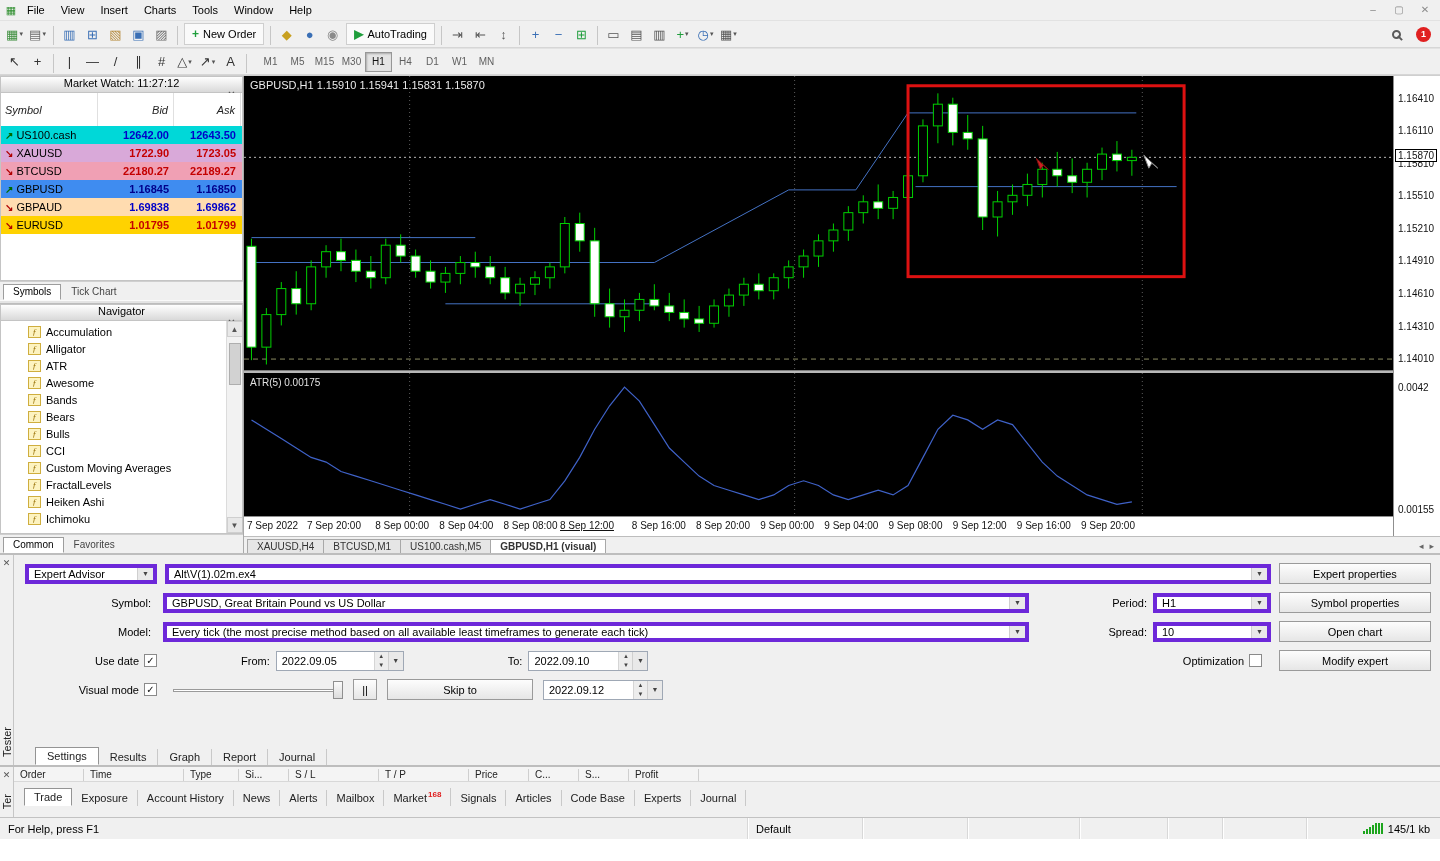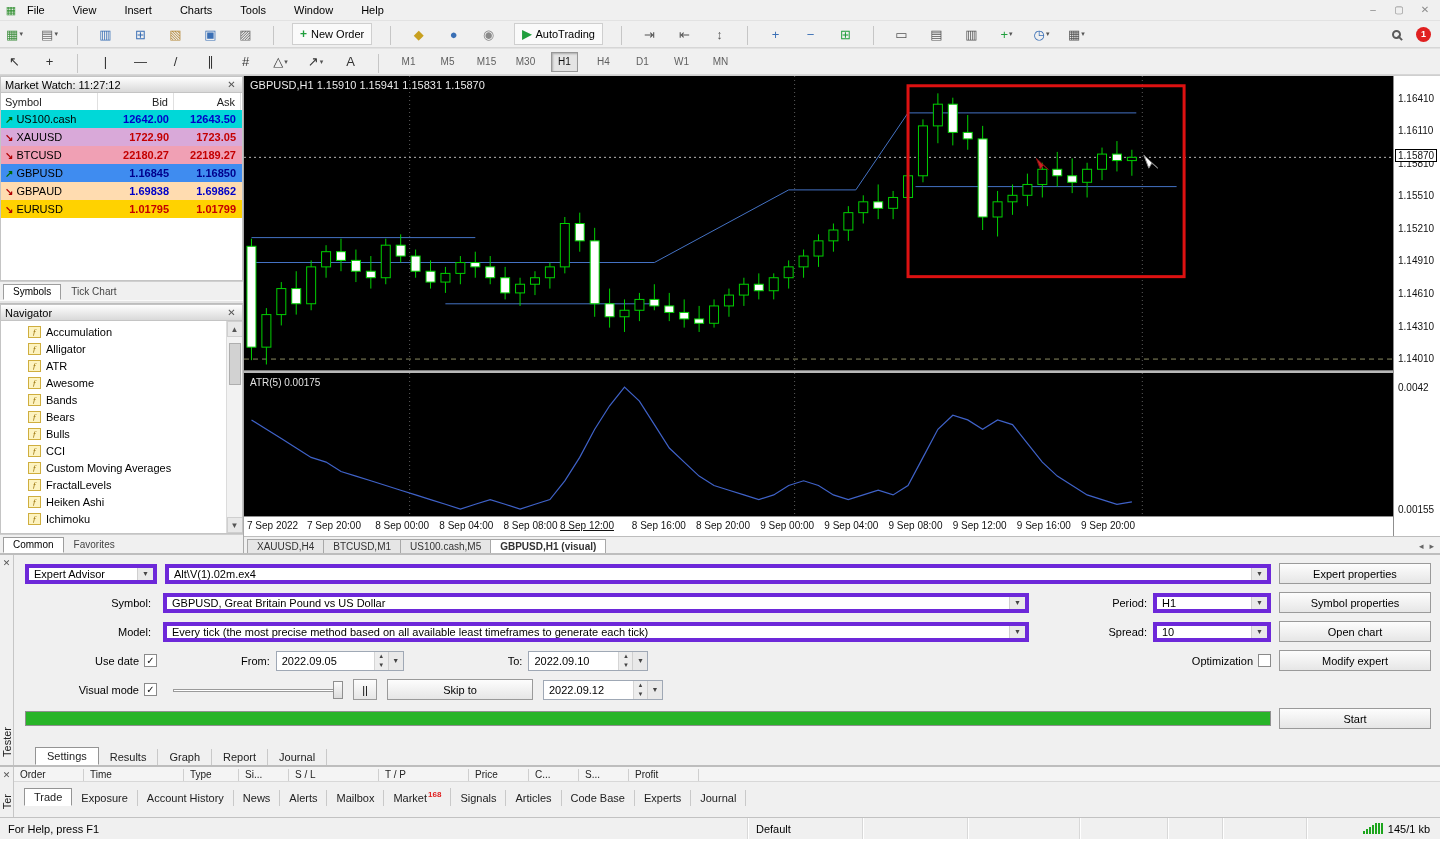--- a/index.html
+++ b/index.html
@@ -11,42 +11,42 @@
   .menubar{height:20px;display:flex;align-items:center;padding-left:3px;background:#f0f0f0;}
   .appicon{width:16px;height:14px;display:flex;align-items:center;justify-content:center;font-size:11px;color:#2f8f2f;}
   .menu-item{padding:2px 8px;font-size:11px;}
   .winbtns{margin-left:auto;display:flex;margin-right:2px;}
   .winbtn{width:26px;height:16px;text-align:center;line-height:15px;color:#8a8a8a;font-size:10px;}
 
   
   .toolbar{display:flex;align-items:center;background:#f0f0f0;border-top:1px solid #e2e2e2;border-bottom:1px solid #d6d6d6;padding:0 3px;}
   #toolbar1{height:28px;}
   #toolbar2{height:27px;}
-  .tb-items{display:flex;align-items:flex-end;gap:12px;}
+  .tb-items{display:flex;align-items:flex-end;}
   .ibtn{min-width:23px;height:22px;display:flex;align-items:center;justify-content:center;font-size:13px;border:1px solid transparent;padding:0 1px;}
   .ibtn .glyph{line-height:1;}
   .dd{font-size:7px;color:#555;margin-left:1px;}
   .tsep{width:1px;height:19px;background:#c6c6c6;margin:0 4px;}
   .tool-label-btn{display:flex;align-items:center;gap:4px;height:22px;padding:0 7px;border:1px solid #cfcfcf;background:#fafafa;margin:0 2px;}
   .tool-label-btn .glyph{font-size:12px;font-weight:bold;}
   .tb-right{margin-left:auto;display:flex;align-items:center;gap:8px;margin-right:6px;}
   .mag{width:9px;height:9px;border:2px solid #5a5a5a;border-radius:50%;position:relative;display:inline-block;}
   .mag::after{content:'';position:absolute;width:6px;height:2px;background:#5a5a5a;transform:rotate(45deg);right:-4px;bottom:-2px;}
   .badge{display:inline-block;min-width:15px;height:15px;border-radius:8px;background:#e02020;color:#fff;font-size:9px;line-height:15px;text-align:center;font-weight:bold;padding:0 2px;}
   .tf-bar{display:flex;align-items:center;margin-left:6px;}
-  .tf-btn{min-width:27px;height:20px;display:flex;align-items:center;justify-content:center;color:#5f5f5f;font-size:10px;border:1px solid transparent;margin:0 6px;}
+  .tf-btn{min-width:27px;height:20px;display:flex;align-items:center;justify-content:center;color:#5f5f5f;font-size:10px;border:1px solid transparent;margin:0 0;}
   .tf-btn.active{background:#e4e4e4;border:1px solid #979797;color:#111;box-shadow:inset 1px 1px 2px rgba(0,0,0,.25);}
 
   
   .workspace{display:flex;height:478px;border-top:1px solid #cfcfcf;}
   .left-col{width:244px;display:flex;flex-direction:column;background:#f0f0f0;border-right:1px solid #aaa;}
-  .panel-title{height:17px;background:linear-gradient(#fefefe,#d9d9d9);border:1px solid #c4c4c4;display:flex;align-items:center;padding:0 4px;}
+  .panel-title{height:17px;background:linear-gradient(#fefefe,#d9d9d9);border:1px solid #c4c4c4;display:flex;align-items:center;padding:0 4px;flex-direction:column;}
   .panel-title .x{margin-left:auto;color:#555;font-size:10px;width:13px;text-align:center;}
   .market-watch{height:224px;display:flex;flex-direction:column;}
-  .mw-header{height:17px;display:flex;background:#fff;border-left:1px solid #c4c4c4;border-right:1px solid #c4c4c4;color:#222;}
+  .mw-header{height:33px;display:flex;background:#fff;border-left:1px solid #c4c4c4;border-right:1px solid #c4c4c4;color:#222;font-style:italic;}
   .mw-header>div{border-right:1px solid #e0e0e0;display:flex;align-items:center;}
   .mw-col-sym{width:97px;padding-left:4px;display:flex;align-items:center;gap:3px;}
   .mw-col-bid{width:76px;justify-content:flex-end;text-align:right;padding-right:5px;display:flex;align-items:center;}
   .mw-col-ask{width:67px;justify-content:flex-end;text-align:right;padding-right:5px;display:flex;align-items:center;}
   .mw-body{flex:1;background:#fff;border:1px solid #c4c4c4;border-top:none;overflow:hidden;}
   .mw-row{display:flex;height:18px;align-items:center;}
   .mw-row .mw-col-bid,.mw-row .mw-col-ask{font-weight:bold;}
   .mw-ic{font-size:10px;font-weight:bold;}
   .mw-tabs,.nav-tabs{height:19px;display:flex;align-items:flex-end;background:#f0f0f0;padding-left:3px;border-top:1px solid #cfcfcf;}
   .ltab{padding:1px 9px 2px;font-size:10px;color:#444;border:1px solid transparent;}
@@ -705,21 +705,21 @@
               <i>▲</i>
               <i>▼</i>
             </span>
           <span class="arrow">▼</span>
         </div>
         <div style="flex:1"></div>
         <div class="cbgroup">
           <span>Optimization</span>
           <span class="cb"></span>
         </div>
-        <button class="btn w152" style="margin-left:8px;">Modify expert</button>
+        <button class="btn w152" style="margin-left:17px;">Modify expert</button>
       </div>
 
       <div class="trow">
         <div class="cbgroup w132">
           <span>Visual mode</span>
           <span class="cb">✓</span>
         </div>
         <div class="spacer16"></div>
         <div class="slider">
           <div class="track"></div>
@@ -733,24 +733,20 @@
         <div class="datefield w120">
           <span>2022.09.12</span>
           <span class="spin">
               <i>▲</i>
               <i>▼</i>
             </span>
           <span class="arrow">▼</span>
         </div>
       </div>
 
-      <div class="trow">
-        <div class="progress"></div>
-        <button class="btn w152">Start</button>
-      </div>
 
       <div class="bot-tabs" id="tester-tabs">
           <div class="btab active">Settings</div>
           <div class="btab">Results</div>
           <div class="btab">Graph</div>
           <div class="btab">Report</div>
           <div class="btab">Journal</div>
         </div>
     </div>
   </div>

